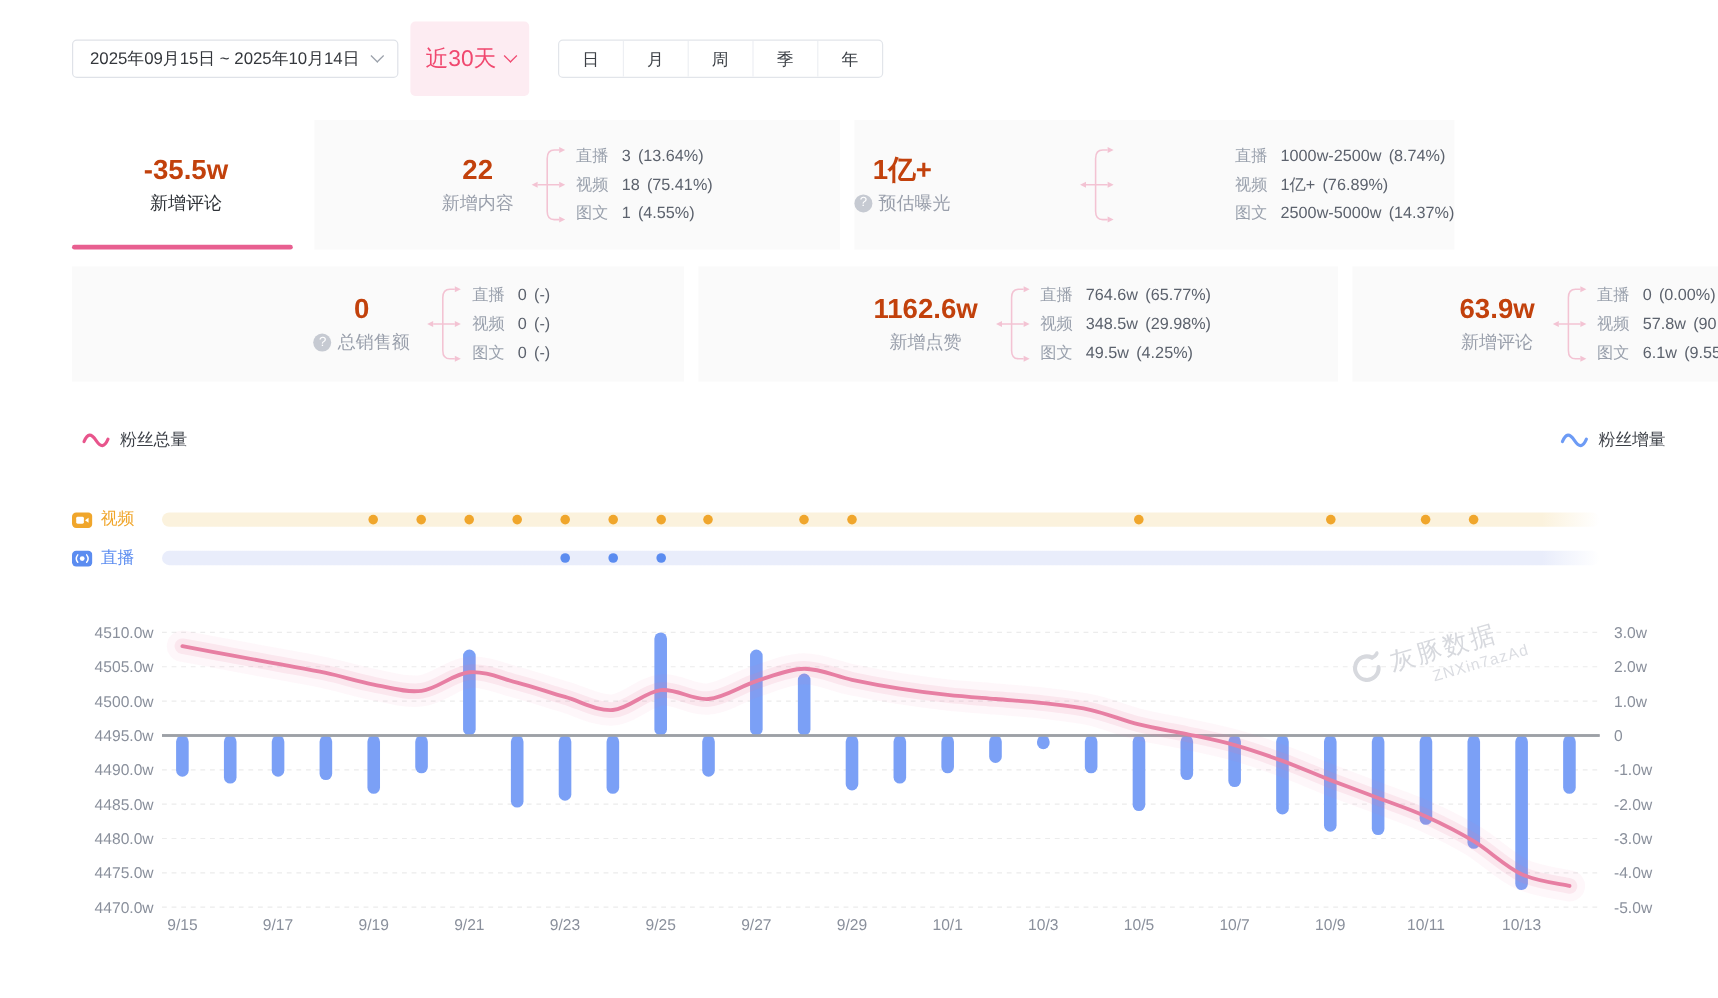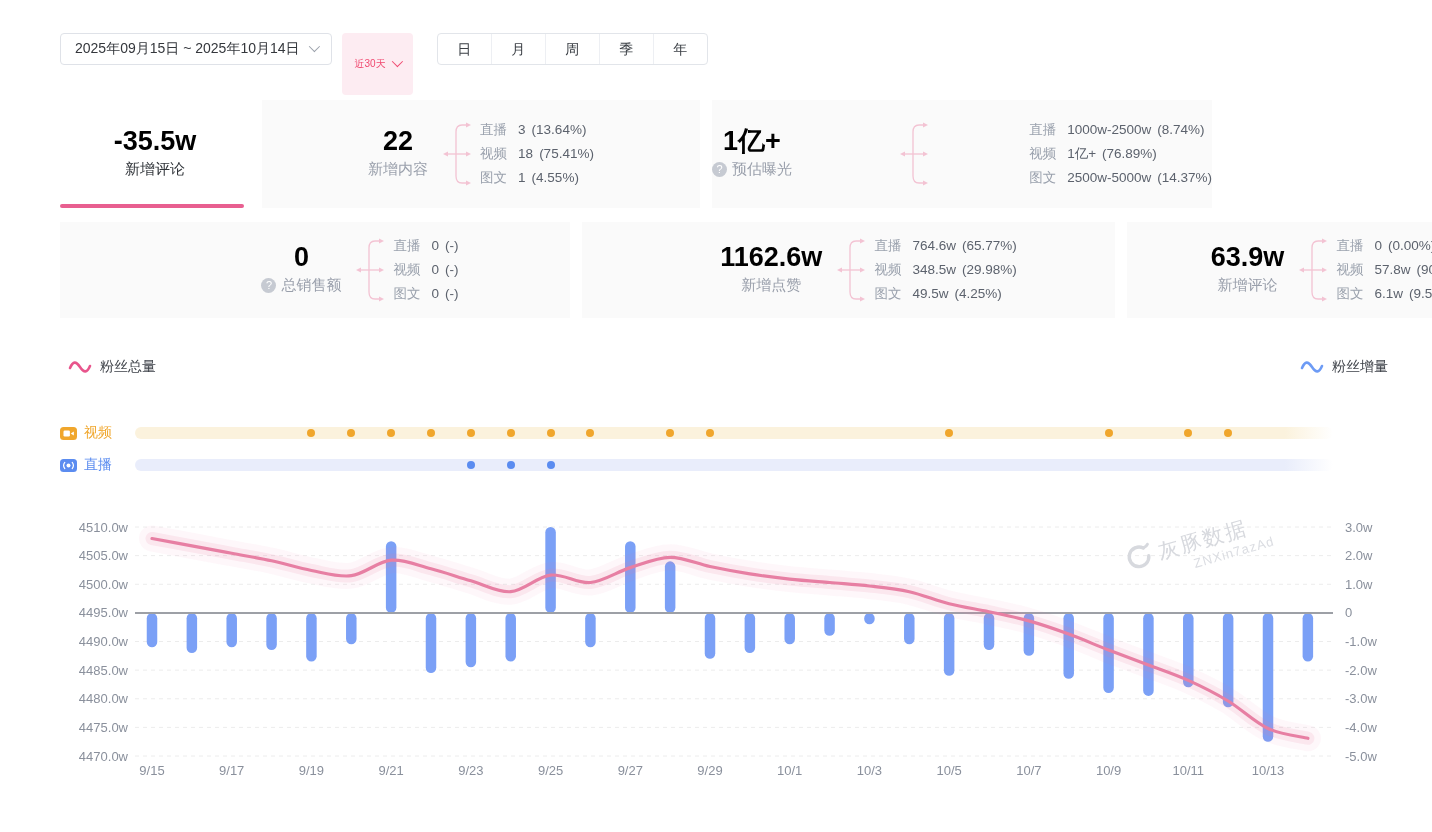--- a/index.html
+++ b/index.html
@@ -1,40 +1,40 @@
 <!DOCTYPE html>
 <html><head>
 <meta charset="utf-8">
 <style>
   html,body{margin:0;padding:0;background:#fff;}
   body{width:1432px;height:832px;overflow:hidden;font-family:"Liberation Sans","DejaVu Sans",sans-serif;}
   .page{position:relative;width:1432px;height:832px;background:#fff;overflow:hidden;}
 
   
-  .topbar{position:absolute;left:60px;top:33px;width:1100px;height:32px;display:flex;align-items:flex-start;}
+  .topbar{position:absolute;left:60px;top:33px;width:1100px;height:32px;display:flex;align-items:center;}
   .date-range{height:30px;border:1px solid #dfe2e8;border-radius:4px;display:flex;align-items:center;gap:9px;padding:0 14px;font-size:14px;color:#34373c;font-weight:500;cursor:pointer;}
   .chev{width:7px;height:7px;border-right:1.6px solid #9aa0aa;border-bottom:1.6px solid #9aa0aa;transform:rotate(45deg) translateY(-2px);margin-top:-3px;}
-  .quick-range{margin-left:10px;height:30px;background:#fdecf2;border-radius:4px;display:flex;align-items:center;gap:6px;padding:16px 13px;font-size:10px;color:#f0486f;font-weight:500;cursor:pointer;}
+  .quick-range{margin-left:10px;height:30px;background:#fdecf2;border-radius:4px;display:flex;align-items:center;gap:6px;padding:16px 13px;font-size:19px;color:#f0486f;font-weight:500;cursor:pointer;}
   .quick-range .chev{border-color:#f0486f;}
   .tabs{margin-left:24px;display:flex;border:1px solid #e2e5ea;border-radius:4px;overflow:hidden;background:#fff;}
   .tab{width:53px;height:30px;line-height:30px;text-align:center;font-size:14px;color:#3c4046;font-weight:500;border-left:1px solid #edeff3;cursor:pointer;}
   .tab:first-child{border-left:none;}
   .right-group{margin-left:auto;display:flex;align-items:center;}
   .update-time{font-size:15px;color:#5f6368;}
   .divider-v{width:1px;height:16px;background:#e7e9ec;margin:0 16px;}
   .export-btn{height:32px;border:1px solid #dcdfe5;border-radius:4px;background:#fff;color:#4f545b;font-size:15px;letter-spacing:9px;padding:0 12px 0 24px;margin-right:-18px;cursor:pointer;font-family:inherit;}
 
   
   .stats{position:absolute;left:60px;top:100px;width:1372px;}
   .srow{display:flex;gap:12px;margin-bottom:14px;}
   .card{background:#fafafa;height:108px;display:flex;align-items:center;justify-content:center;position:relative;flex:none;cursor:pointer;}
   .srow2 .card{height:96px;}
   .card.active{background:#fff;}
   .card.active::after{content:"";position:absolute;left:0;bottom:0;height:4px;width:97%;background:#e85f90;border-radius:2px;}
-  .stat-value{font-size:27px;font-weight:700;color:#000000;line-height:24px;}
+  .stat-value{font-size:23px;font-weight:700;color:#c2410c;line-height:24px;}
   .stat-label{margin-top:7px;font-size:15px;color:#999fab;display:flex;align-items:center;gap:5px;justify-content:center;white-space:nowrap;}
   .card.active .stat-label{color:#2f3338;}
   .val-block{text-align:center;flex:none;}
   .help-icon{width:15px;height:15px;border-radius:50%;background:#c6cad2;color:#fff;font-size:11px;line-height:15px;text-align:center;display:inline-block;}
   .tree{margin:0 6px 0 12px;flex:none;}
   .bd-rows{display:flex;flex-direction:column;gap:6px;font-size:13.5px;}
   .bd-row{display:flex;align-items:center;white-space:nowrap;line-height:18px;}
   .bd-label{color:#9aa1ad;margin-right:11px;}
   .bd-val{color:#5c626d;margin-right:6px;}
   .bd-pct{color:#5c626d;}

